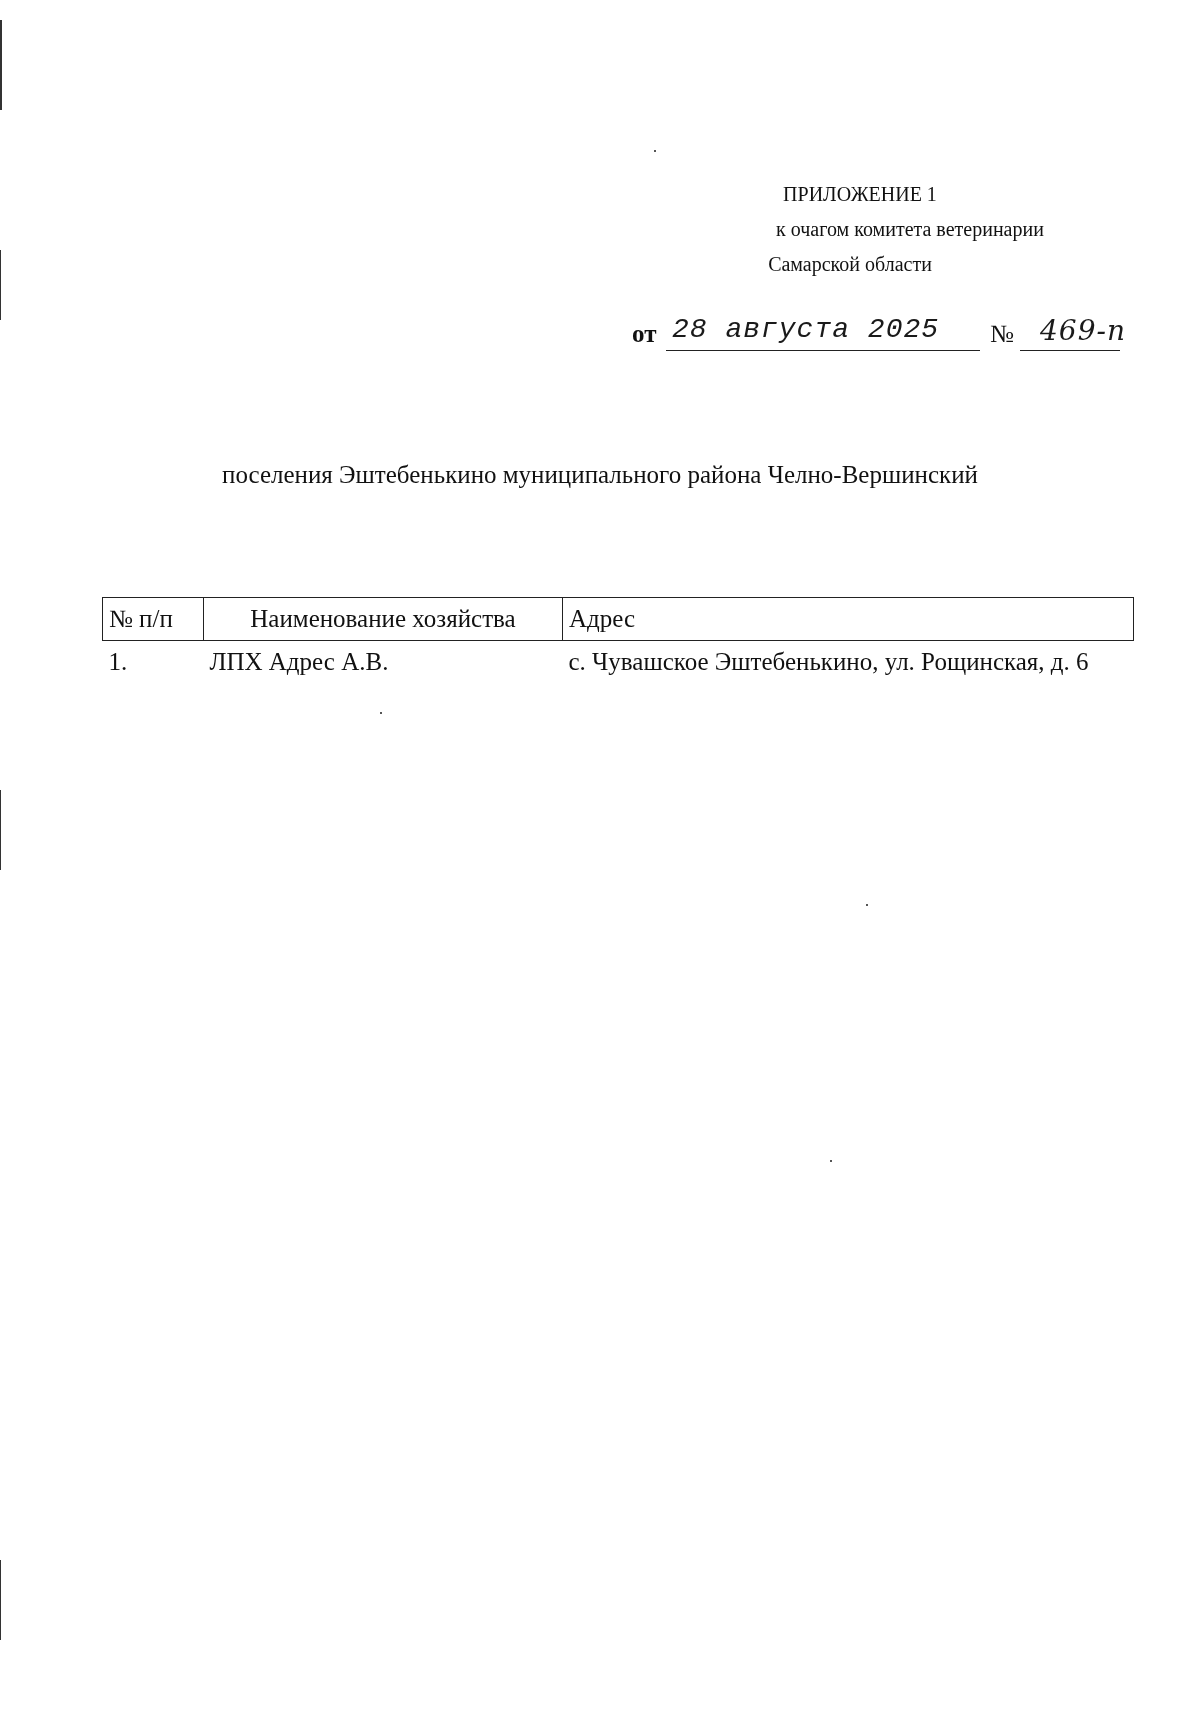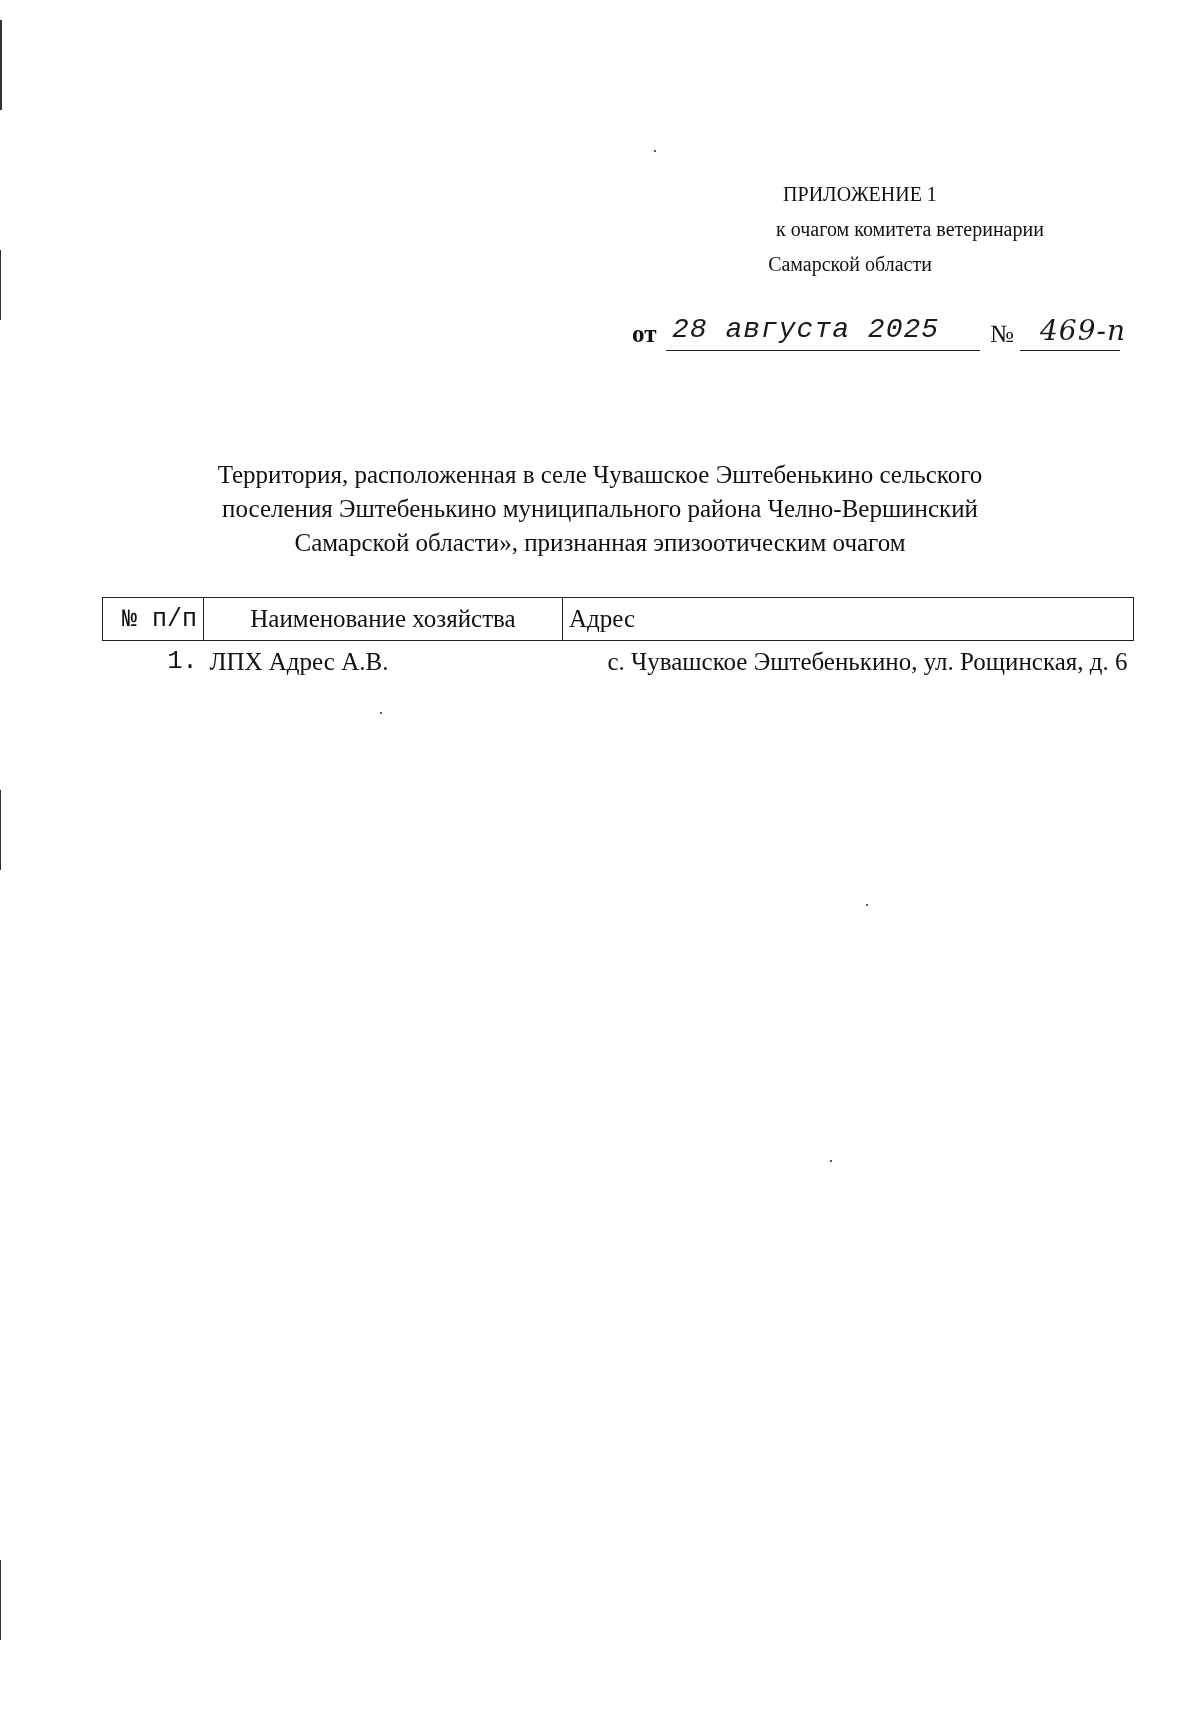--- a/index.html
+++ b/index.html
@@ -24,23 +24,23 @@
       font-size: 25px; line-height: 34px;
     }
     table.doc-table {
       position: absolute; top: 597px; left: 102px; width: 1032px;
       border-collapse: collapse; font-size: 25px;
     }
     table.doc-table th {
       font-weight: normal; border: 1.5px solid #222; height: 42px; padding: 0 6px;
     }
     table.doc-table td { vertical-align: top; padding: 4px 6px 0 6px; line-height: 34px; }
-    .c1 { width: 88px; text-align: right; font-family: Liberation Mono, monospace; }
+    .c1 { width: 88px; text-align: left; }
     .c2 { width: 346px; text-align: left; }
-    .c3 { text-align: right; }
+    .c3 { text-align: left; }
     th.c2 { text-align: center; }
     th.c3 { text-align: left; margin-left: 8px; }
     td.c2 { padding-left: 10px; }
     td.c3 { padding-left: 10px; padding-right: 80px; }
     .edge-mark { position: absolute; left: 0; width: 2px; background: #333; }
     .speck { position: absolute; width: 2px; height: 2px; background: #555; }
   </style>
 </head>
 <body>
 
@@ -62,23 +62,21 @@
 <div class="abs order-line">
   <span style="left:0;font-weight:bold;">от</span>
   <div class="uline" style="left:34px;width:314px;"></div>
   <span class="hand" style="left:40px;font-family:Liberation Mono, monospace;">28 августа 2025</span>
   <span style="left:358px;">№</span>
   <div class="uline" style="left:388px;width:100px;"></div>
   <span class="hand" style="left:408px;">469-п</span>
 </div>
 
 <div class="abs title-block">
-  <div>Территория, расположенная в селе Чувашское Эштебенькино сельского</div>
   <div>поселения Эштебенькино муниципального района Челно-Вершинский</div>
-  <div>Самарской области», признанная эпизоотическим очагом</div>
 </div>
 
 <table class="doc-table">
   <thead>
     <tr>
       <th class="c1">№ п/п</th>
       <th class="c2">Наименование хозяйства</th>
       <th class="c3">Адрес</th>
     </tr>
   </thead>

